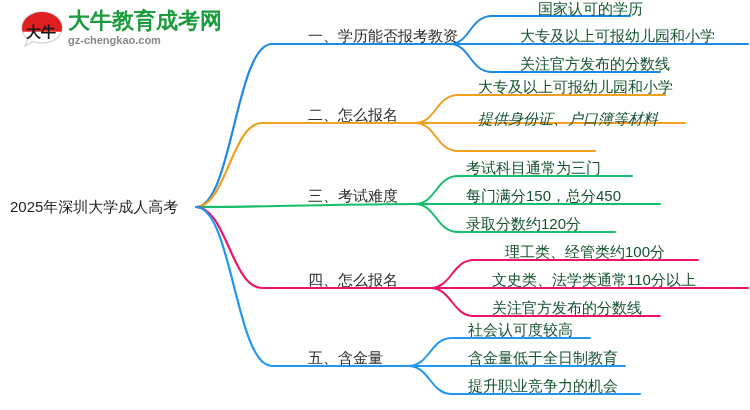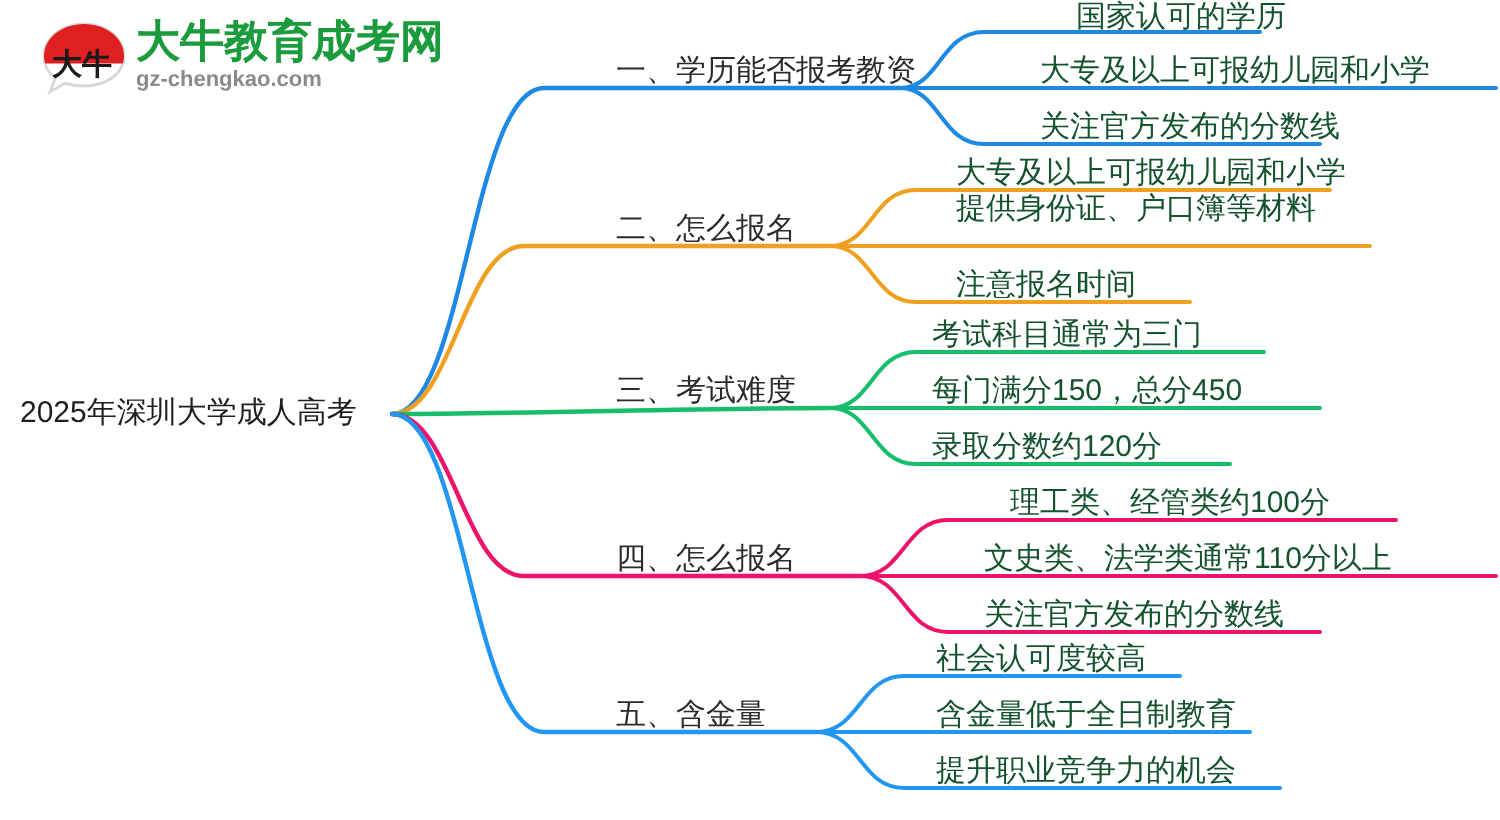--- a/index.html
+++ b/index.html
@@ -107,22 +107,21 @@
 
   <div class="node-label root-label" style="left:10px;top:198px;">2025年深圳大学成人高考</div>
 
   <div class="node-label branch-label" style="left:308px;top:27px;">一、学历能否报考教资</div>
   <div class="node-label leaf-label" style="left:538px;top:0px;">国家认可的学历</div>
   <div class="node-label leaf-label" style="left:520px;top:27px;">大专及以上可报幼儿园和小学</div>
   <div class="node-label leaf-label" style="left:520px;top:55px;">关注官方发布的分数线</div>
 
   <div class="node-label branch-label" style="left:308px;top:106px;">二、怎么报名</div>
   <div class="node-label leaf-label" style="left:478px;top:78px;">大专及以上可报幼儿园和小学</div>
-  <div class="node-label leaf-label" style="left:478px;top:96px;">提供身份证、户口簿等材料</div>
-  <div class="node-label leaf-label" style="left:478px;top:134px;">注意报名时间</div>
+  <div class="node-label leaf-label" style="left:478px;top:110px;font-style:italic;">提供身份证、户口簿等材料</div>
 
   <div class="node-label branch-label" style="left:308px;top:187px;">三、考试难度</div>
   <div class="node-label leaf-label" style="left:466px;top:159px;">考试科目通常为三门</div>
   <div class="node-label leaf-label" style="left:466px;top:187px;">每门满分150，总分450</div>
   <div class="node-label leaf-label" style="left:466px;top:215px;">录取分数约120分</div>
 
   <div class="node-label branch-label" style="left:308px;top:271px;">四、怎么报名</div>
   <div class="node-label leaf-label" style="left:505px;top:243px;">理工类、经管类约100分</div>
   <div class="node-label leaf-label" style="left:492px;top:271px;">文史类、法学类通常110分以上</div>
   <div class="node-label leaf-label" style="left:492px;top:299px;">关注官方发布的分数线</div>

